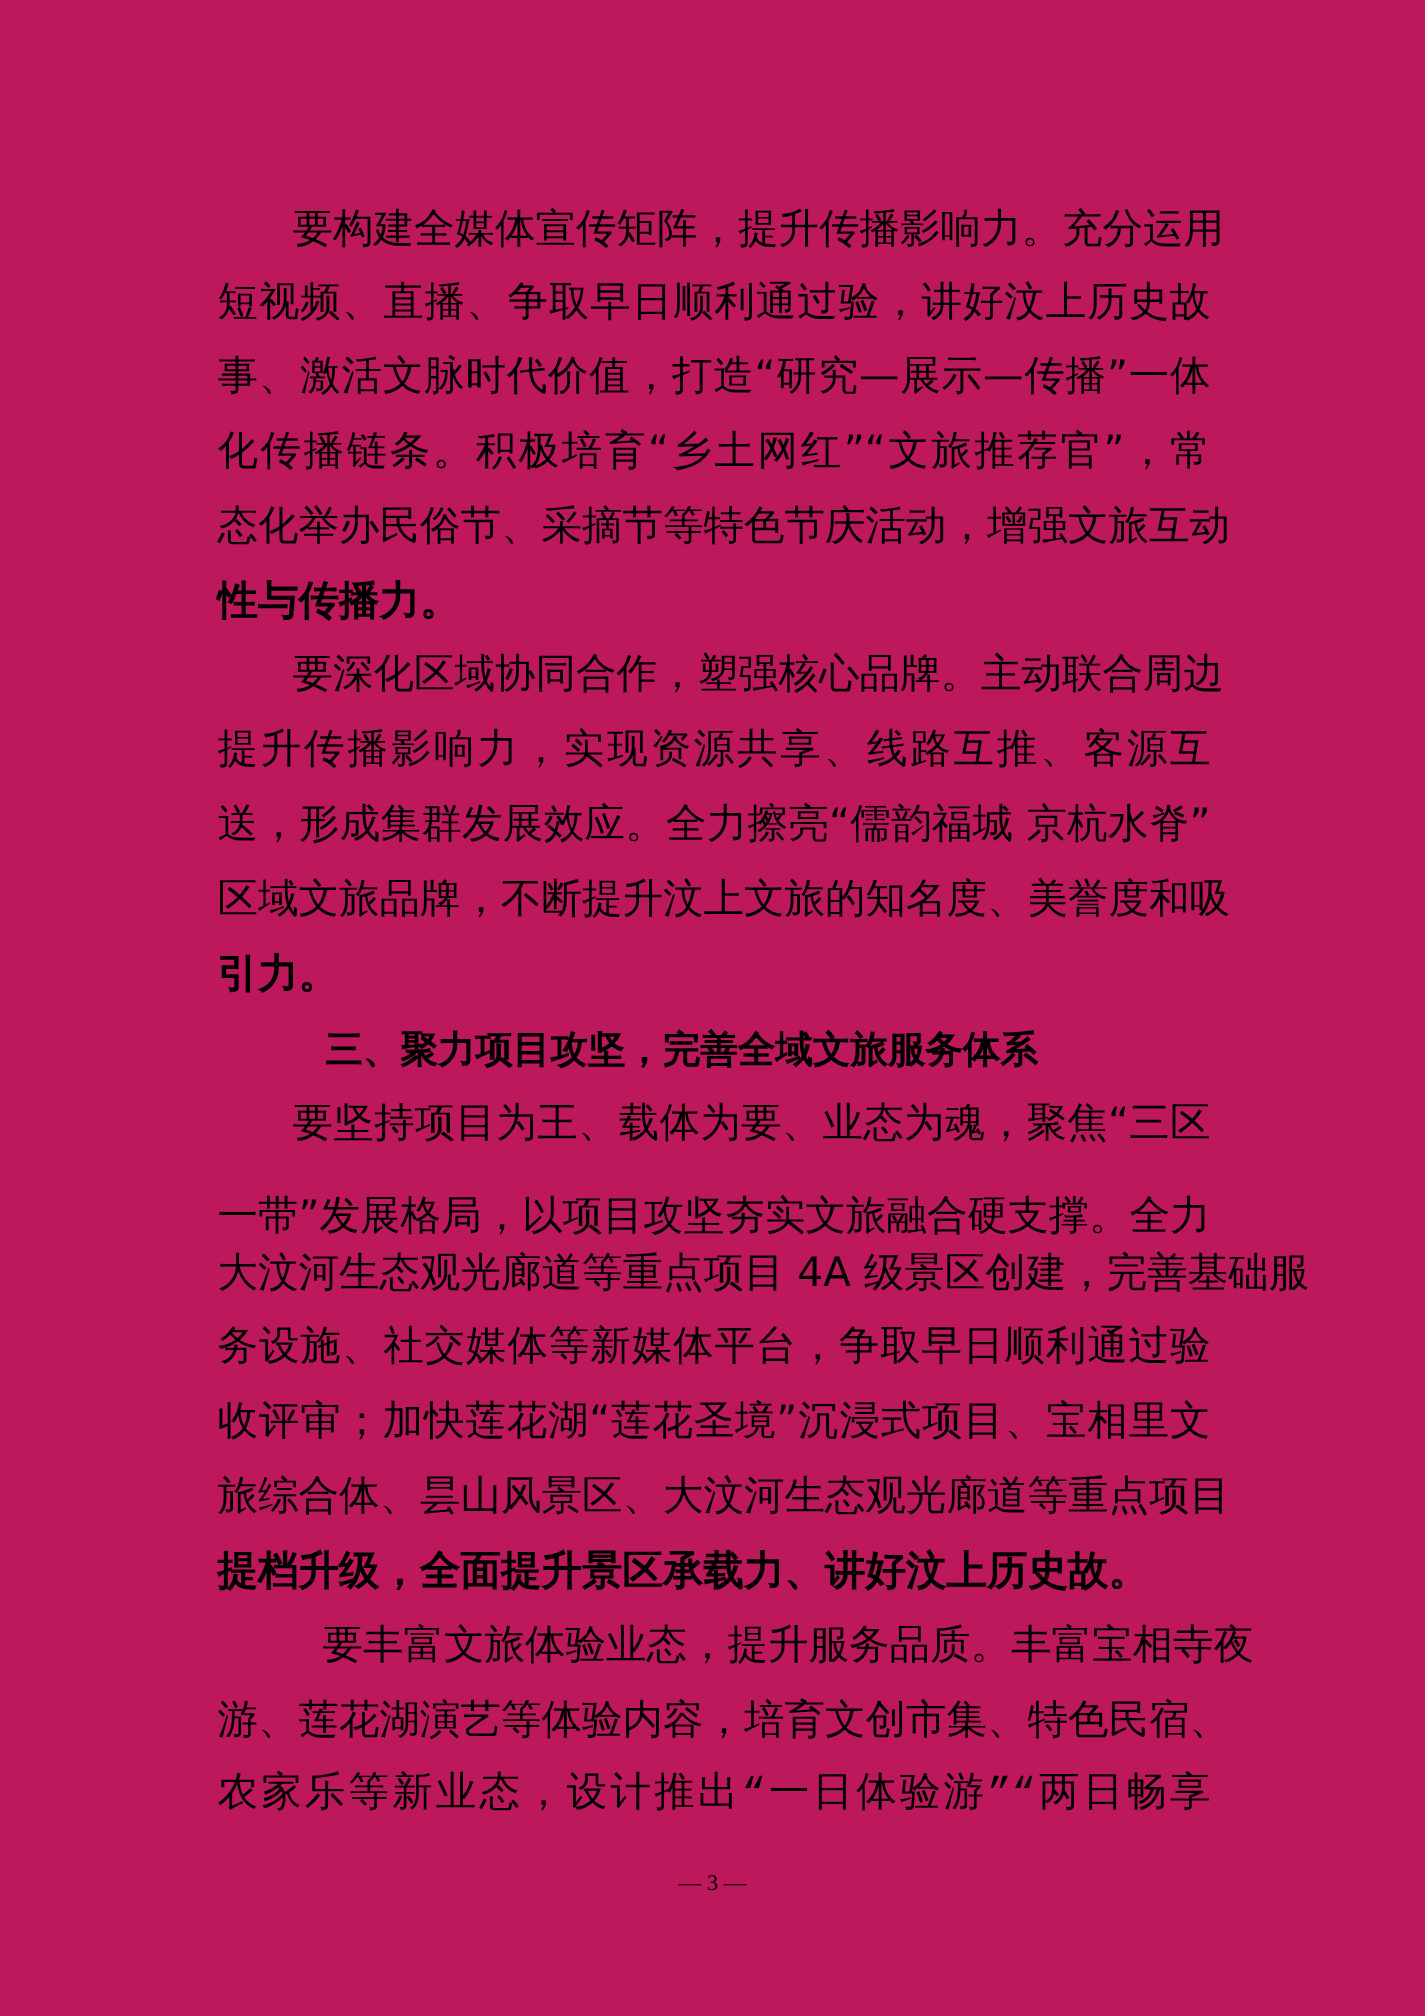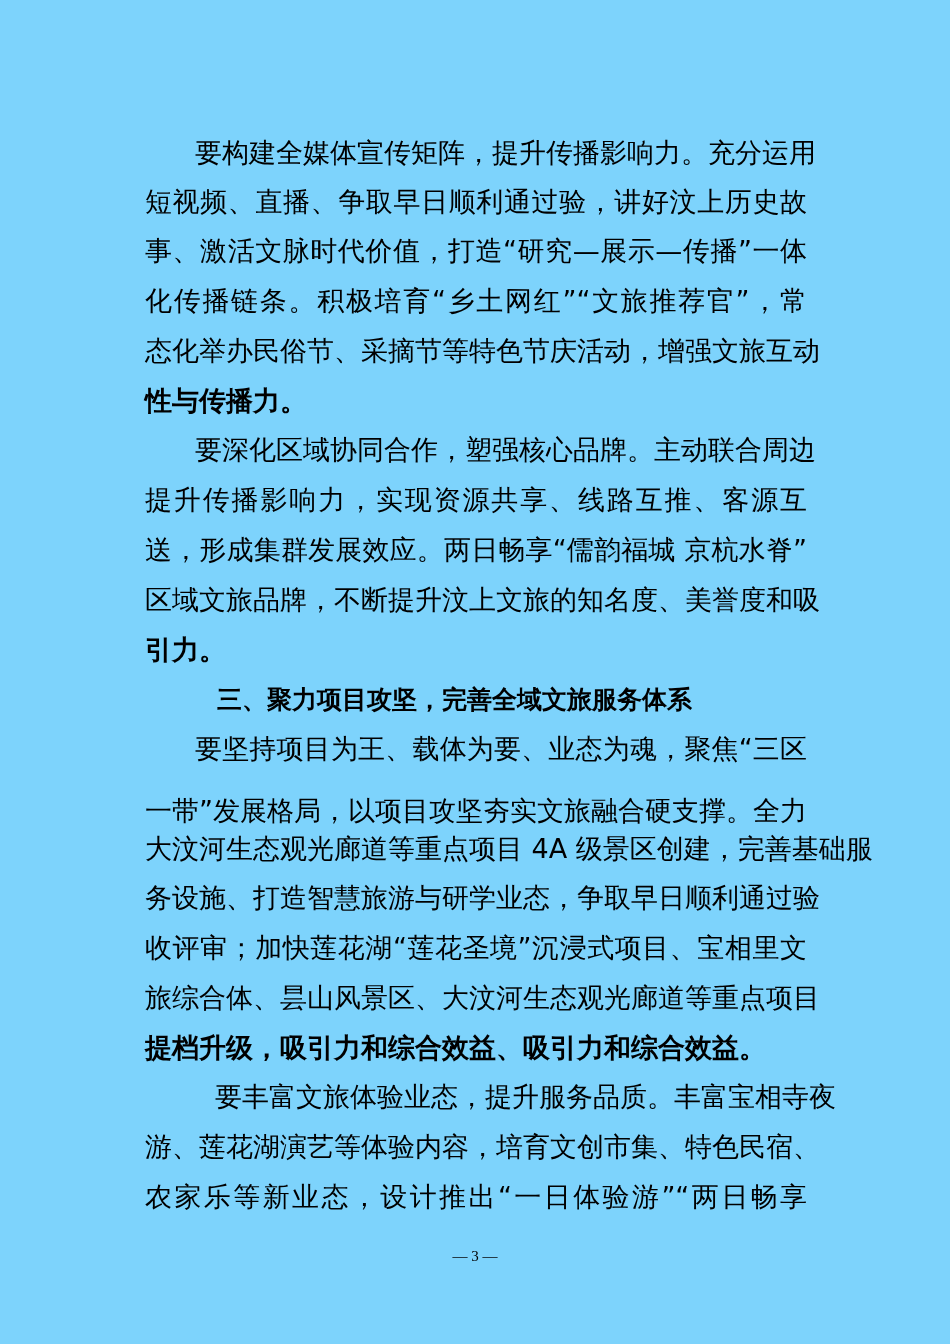--- a/index.html
+++ b/index.html
@@ -13,21 +13,21 @@
       position: relative;
       overflow: hidden;
       font-family: "DejaVu Sans", "Liberation Sans", sans-serif;
       color: #000000;
     }
     .page {
       position: absolute;
       left: 0; top: 0;
       width: 950px;
       height: 1344px;
-      background: #7dd3fc;
+      background: #be185d;
     }
     .line {
       position: absolute;
       left: 145px;
       width: 662px;
       height: 50px;
       line-height: 50px;
       font-size: 27px;
       white-space: nowrap;
       text-align: justify;
@@ -65,29 +65,29 @@
 <div class="page">
   <div id="body-text">
       <div class="line indent" style="top: 128px;">要构建全媒体宣传矩阵，提升传播影响力。充分运用</div>
       <div class="line" style="top: 177px;">短视频、直播、争取早日顺利通过验，讲好汶上历史故</div>
       <div class="line" style="top: 226px;">事、激活文脉时代价值，打造“研究—展示—传播”一体</div>
       <div class="line" style="top: 276px;">化传播链条。积极培育“乡土网红”“文旅推荐官”，常</div>
       <div class="line" style="top: 326px;">态化举办民俗节、采摘节等特色节庆活动，增强文旅互动</div>
       <div class="line last" style="top: 376px;">性与传播力。</div>
       <div class="line indent" style="top: 425px;">要深化区域协同合作，塑强核心品牌。主动联合周边</div>
       <div class="line" style="top: 475px;">提升传播影响力，实现资源共享、线路互推、客源互</div>
-      <div class="line" style="top: 525px;">送，形成集群发展效应。两日畅享“儒韵福城 京杭水脊”</div>
+      <div class="line" style="top: 525px;">送，形成集群发展效应。全力擦亮“儒韵福城 京杭水脊”</div>
       <div class="line" style="top: 575px;">区域文旅品牌，不断提升汶上文旅的知名度、美誉度和吸</div>
       <div class="line last" style="top: 625px;">引力。</div>
       <div class="line heading last" style="top: 675px; margin-left: 22px;">三、聚力项目攻坚，完善全域文旅服务体系</div>
       <div class="line indent" style="top: 724px;">要坚持项目为王、载体为要、业态为魂，聚焦“三区</div>
       <div class="line" style="top: 786px;">一带”发展格局，以项目攻坚夯实文旅融合硬支撑。全力</div>
       <div class="line" style="top: 824px;">大汶河生态观光廊道等重点项目 4A 级景区创建，完善基础服</div>
-      <div class="line" style="top: 873px;">务设施、打造智慧旅游与研学业态，争取早日顺利通过验</div>
+      <div class="line" style="top: 873px;">务设施、社交媒体等新媒体平台，争取早日顺利通过验</div>
       <div class="line" style="top: 923px;">收评审；加快莲花湖“莲花圣境”沉浸式项目、宝相里文</div>
       <div class="line" style="top: 973px;">旅综合体、昙山风景区、大汶河生态观光廊道等重点项目</div>
-      <div class="line last" style="top: 1023px;">提档升级，吸引力和综合效益、吸引力和综合效益。</div>
+      <div class="line last" style="top: 1023px;">提档升级，全面提升景区承载力、讲好汶上历史故。</div>
       <div class="line indent" style="top: 1072px; margin-left: 20px;">要丰富文旅体验业态，提升服务品质。丰富宝相寺夜</div>
       <div class="line" style="top: 1122px;">游、莲花湖演艺等体验内容，培育文创市集、特色民宿、</div>
-      <div class="line" style="top: 1172px;">农家乐等新业态，设计推出“一日体验游”“两日畅享</div>
+      <div class="line" style="top: 1172px; font-family: Liberation Mono, monospace;">农家乐等新业态，设计推出“一日体验游”“两日畅享</div>
     </div>
   <div class="page-number">— 3 —</div>
 </div>
 
 </body></html>

